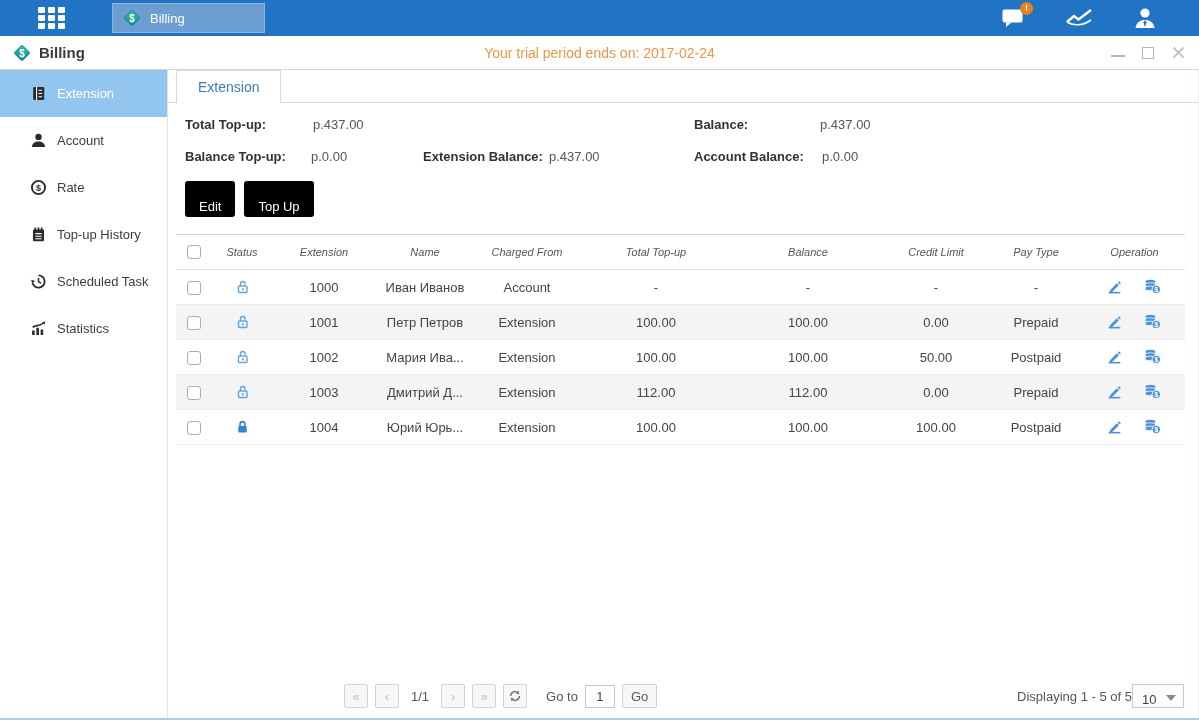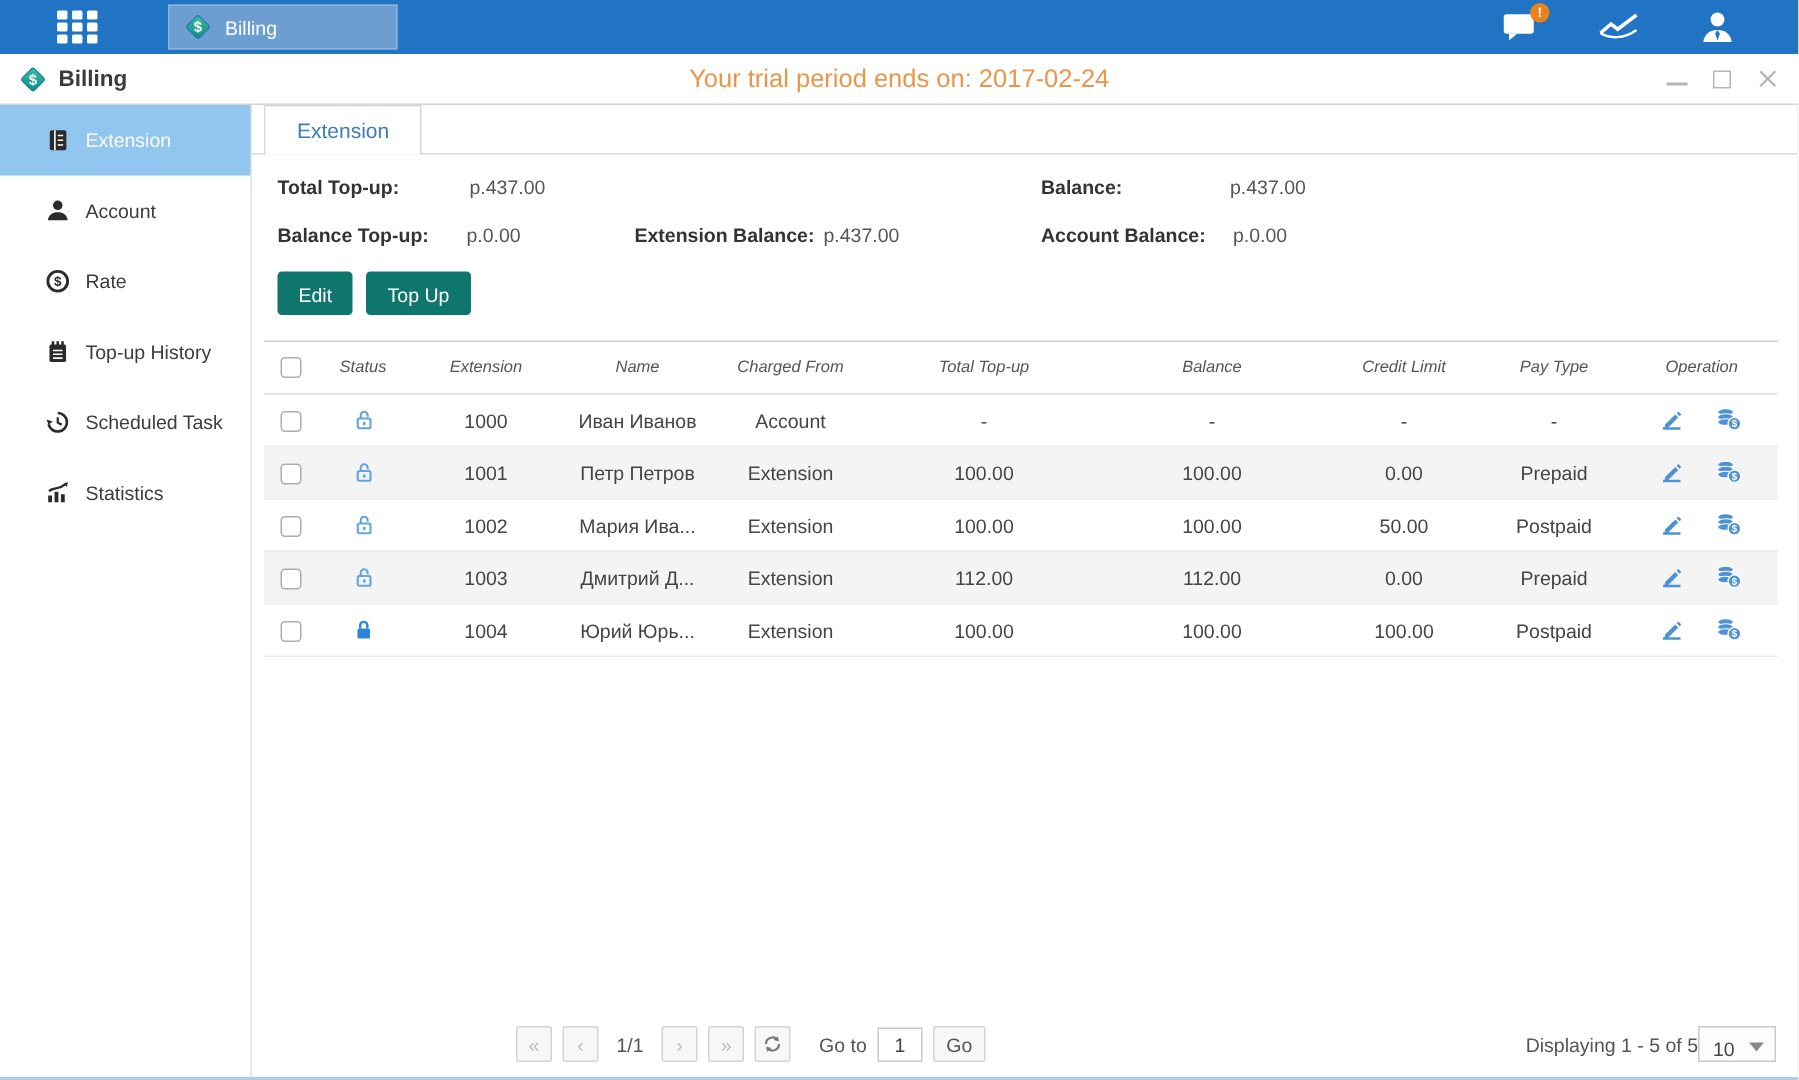--- a/index.html
+++ b/index.html
@@ -11,21 +11,21 @@
   .appgrid { width:30px; height:22px; margin-left:38px; display:grid; grid-template-columns:repeat(3,7px); grid-template-rows:repeat(3,6px); gap:2px 3px; cursor:pointer; }
   .appgrid span { background:#fff; border-radius:1px; }
   .topbar-tab { margin-left:44px; width:153px; height:30px; background:#6d9ed1; border:1px solid #8fb4dc; display:flex; align-items:center; padding-left:9px; gap:8px; color:#fff; font-size:13px; cursor:pointer; }
   .topbar-right { position:absolute; right:40px; top:0; height:36px; display:flex; align-items:center; gap:38px; }
   .tb-icon { position:relative; width:28px; height:24px; display:flex; align-items:center; justify-content:center; cursor:pointer; }
   .badge { position:absolute; top:-4px; right:-6px; width:13px; height:13px; background:#e8821e; border-radius:50%; color:#fff; font-size:9px; font-weight:bold; text-align:center; line-height:13px; }
 
   
   .titlebar { height:34px; background:#fff; border-bottom:1px solid #d6d6d6; display:flex; align-items:center; position:relative; }
   .titlebar .wtitle { display:flex; align-items:center; gap:7px; margin-left:12px; font-size:15px; font-weight:bold; color:#3a3a3a; }
-  .trial { position:absolute; left:0; right:0; text-align:center; color:#e9964a; font-size:17px; pointer-events:none; }
+  .trial { position:absolute; left:0; right:0; text-align:center; color:#e9964a; font-size:14px; pointer-events:none; }
   .winctrls { position:absolute; right:14px; display:flex; align-items:center; gap:16px; }
   .wc { width:14px; height:14px; display:flex; align-items:center; justify-content:center; cursor:pointer; }
   .wc-min { border-bottom:2px solid #b5b5b5; height:9px; }
   .wc-max { border:1.5px solid #b5b5b5; width:12px; height:12px; }
 
   
   .bodyrow { display:flex; height:650px; border-bottom:2px solid #a9cdec; }
   .sidebar { width:168px; border-right:1px solid #e2e2e2; background:#fff; flex-shrink:0; }
   .side-item { height:47px; display:flex; align-items:center; gap:10px; padding-left:30px; color:#3c3c3c; cursor:pointer; }
   .side-item svg { color:#2b2b2b; flex-shrink:0; }
@@ -40,21 +40,21 @@
   .summary { margin:14px 0 0 17px; }
   .sumrow { display:grid; grid-template-columns:238px 271px 237px auto; margin-bottom:17px; }
   .sumcell .lbl { display:inline-block; font-weight:bold; color:#333; }
   .sumrow1 .c1 .lbl { width:128px; } .sumrow1 .c3 .lbl { width:126px; }
   .sumrow2 .c1 .lbl { width:128px; } .sumrow2 .c2 .lbl { width:126px; }
   .sumrow2 .c3 .lbl { width:126px; } .sumrow2 .c4 .lbl { width:128px; }
   .sumcell .val { color:#555; }
 
   
   .btnrow { margin:9px 0 0 17px; display:flex; gap:9px; }
-  .btn { background:#0f766e; color:#fff; border:none; border-radius:3px; height:29px; padding:8px 14px; font-size:13px; font-family:"Liberation Sans",sans-serif; cursor:pointer; }
+  .btn { background:#000000; color:#fff; border:none; border-radius:3px; height:29px; padding:18px 14px; font-size:13px; font-family:"Liberation Sans",sans-serif; cursor:pointer; }
 
   
   .grid { margin:17px 0 0 8px; width:1009px; border-collapse:collapse; table-layout:fixed; }
   .grid th { border-top:1px solid #cfcfcf; border-bottom:1px solid #dedede; height:35px; font-weight:normal; color:#555; font-size:11px; text-align:center; background:#fff;font-style:italic; }
   .grid td { height:35px; text-align:center; color:#444; border-bottom:1px solid #ececec; }
   .grid tbody tr:nth-child(even) { background:#f4f4f4; }
   .checkbox { display:inline-block; width:14px; height:14px; border:1px solid #adadad; border-radius:3px; background:#fff; cursor:pointer; vertical-align:middle; }
   .status-cell svg { vertical-align:middle; }
   .icon-lock-open { color:#64a4de; }
   .icon-lock-closed { color:#2e86d3; display:none; }

